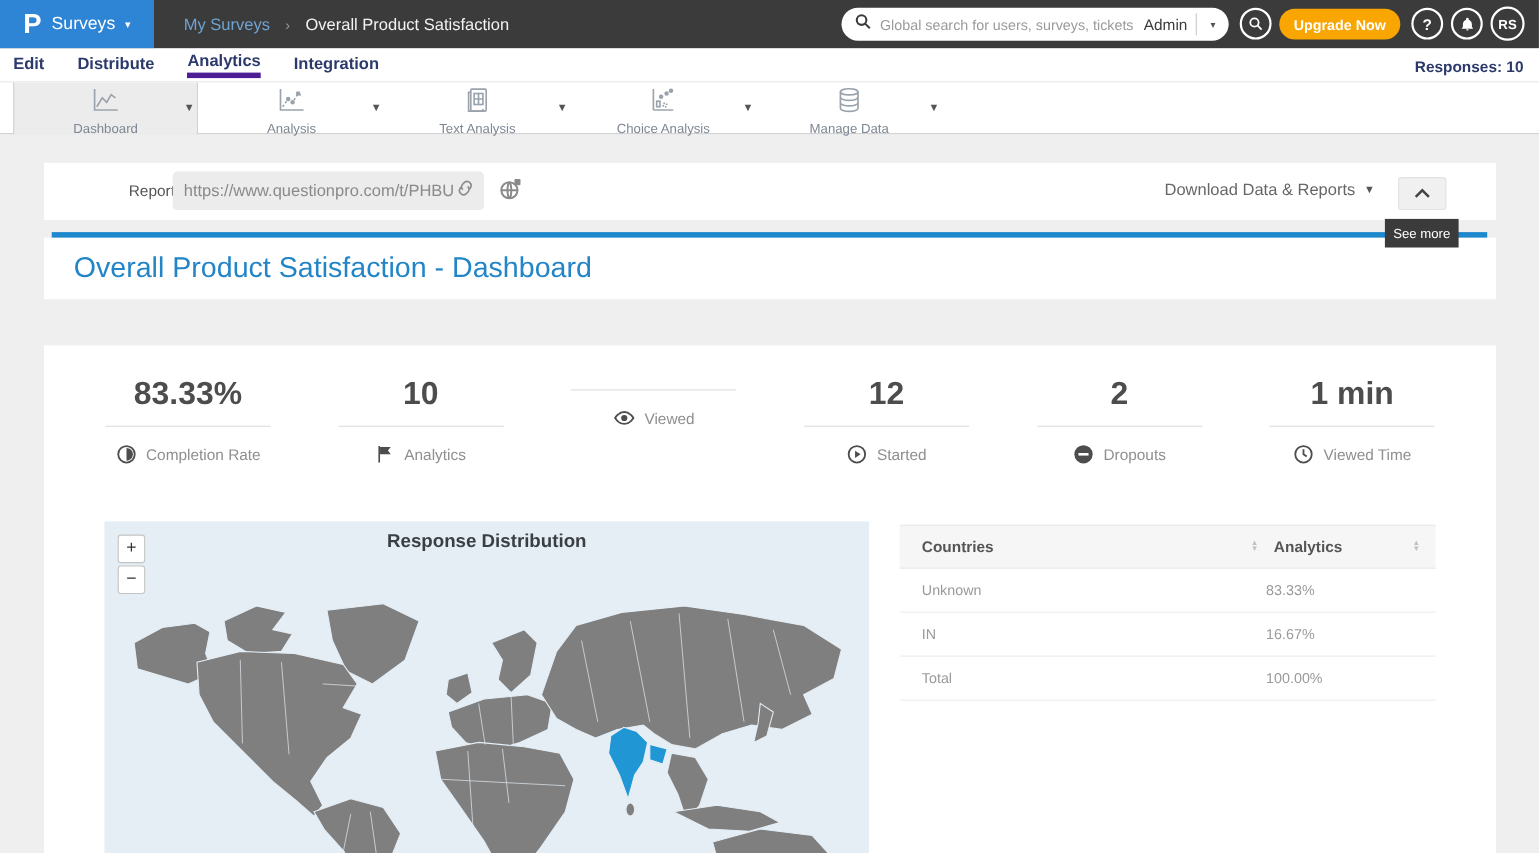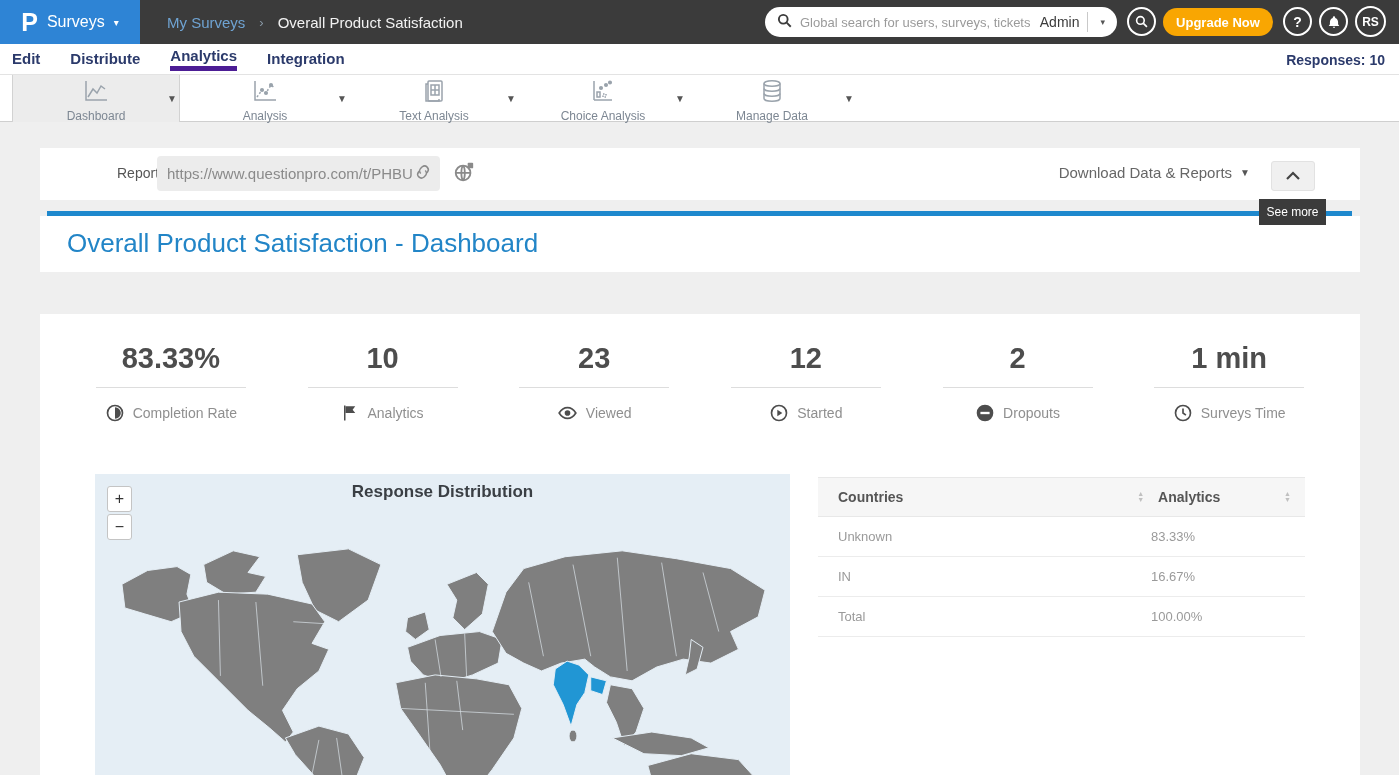--- a/index.html
+++ b/index.html
@@ -290,21 +290,20 @@
         <span class="stat-icon">
           <svg width="18" height="20" viewBox="0 0 24 24" fill="currentColor">
               <rect x="4" y="2" width="2" height="20"></rect>
               <path d="M6 3h13l-3.5 4.5L19 12H6z"></path>
             </svg>
         </span>
         <span class="stat-label">Analytics</span>
       </div>
     </div>
     <div class="stat">
-      <div class="stat-value">23</div>
       <div class="stat-rule"></div>
       <div class="stat-foot">
         <span class="stat-icon">
           <svg width="21" height="20" viewBox="0 0 24 24">
               <path d="M2 12s4-6.5 10-6.5S22 12 22 12s-4 6.5-10 6.5S2 12 2 12z" fill="none" stroke="currentColor" stroke-width="2"></path>
               <circle cx="12" cy="12" r="3.4" fill="currentColor"></circle>
             </svg>
         </span>
         <span class="stat-label">Viewed</span>
       </div>
@@ -338,21 +337,21 @@
     <div class="stat">
       <div class="stat-value">1 min</div>
       <div class="stat-rule"></div>
       <div class="stat-foot">
         <span class="stat-icon">
           <svg width="20" height="20" viewBox="0 0 24 24" fill="none" stroke="currentColor" stroke-width="2">
               <circle cx="12" cy="12" r="9"></circle>
               <path d="M12 6.5V12l3.5 2.5"></path>
             </svg>
         </span>
-        <span class="stat-label">Surveys Time</span>
+        <span class="stat-label">Viewed Time</span>
       </div>
     </div>
   </div>
 
   <div id="map-panel">
     <svg width="695" height="325" viewBox="0 0 695 330">
       <rect x="0" y="0" width="695" height="330" fill="#e5eef5"></rect>
       <g fill="#7f7f7f" stroke="#e5eef5" stroke-width="1">
         <path d="M22,112 L48,98 L78,94 L92,102 L88,122 L95,140 L72,150 L45,142 L25,136 Z"></path>
         <path d="M105,92 L135,78 L162,84 L150,100 L168,104 L158,120 L128,122 L108,110 Z"></path>

